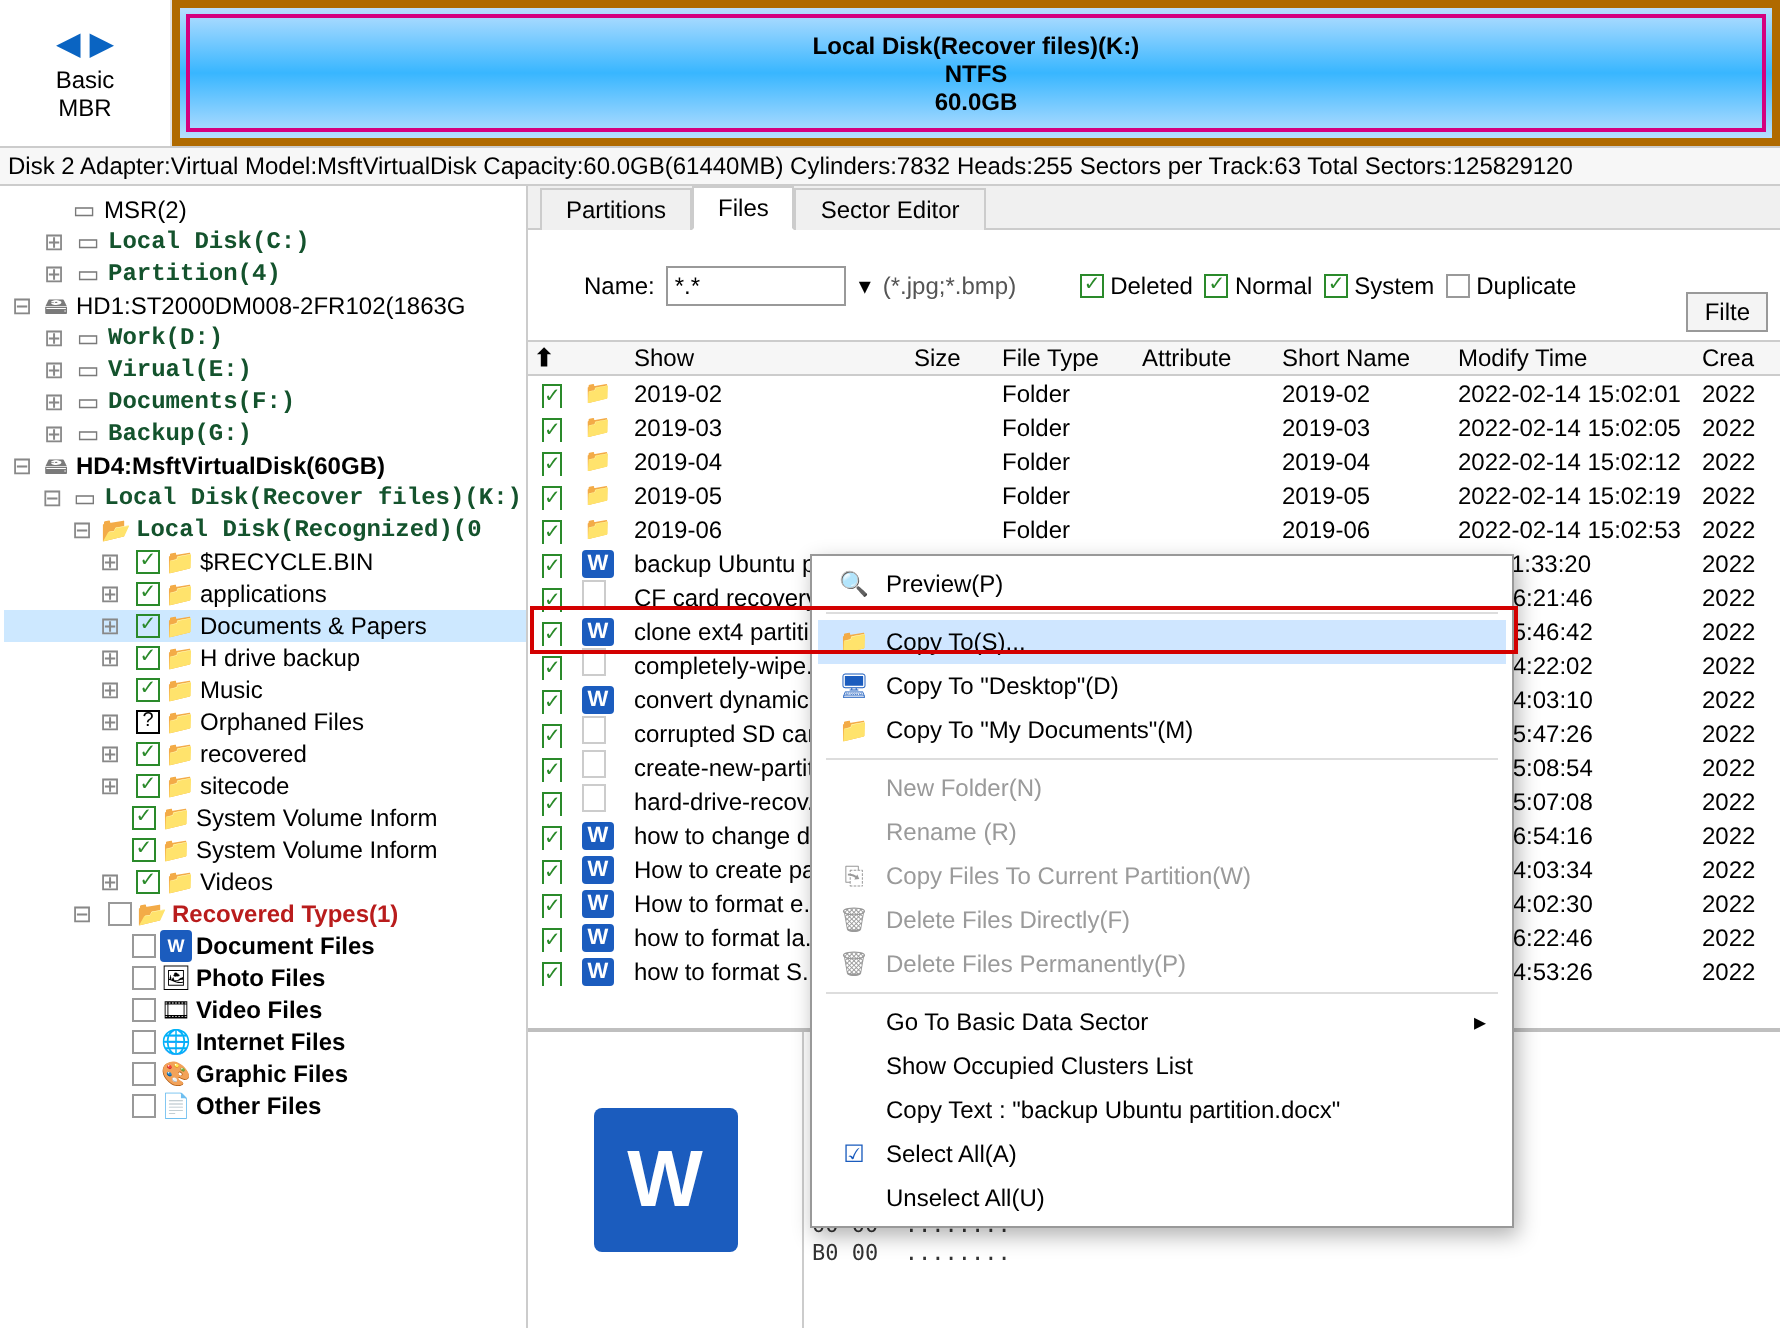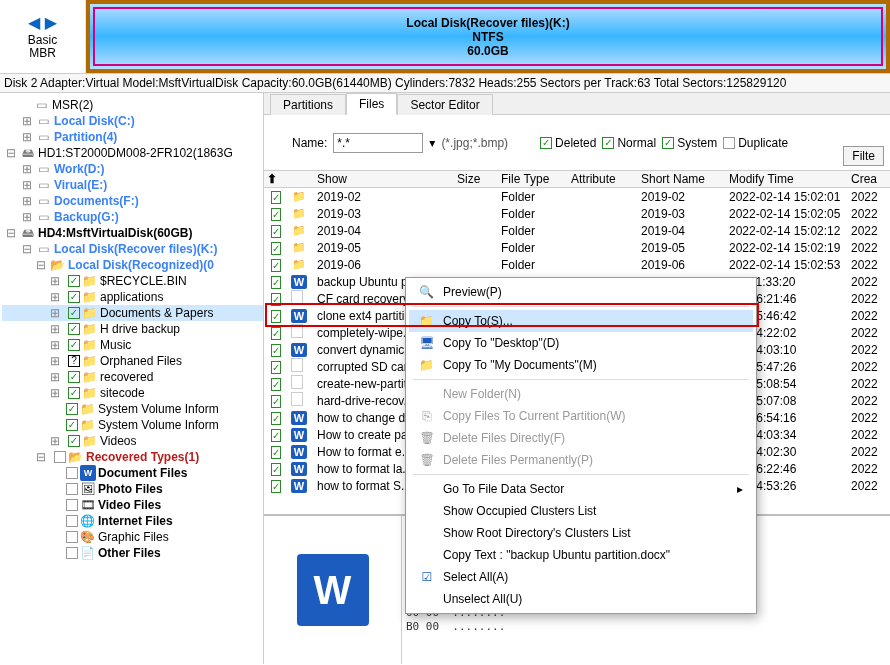--- a/index.html
+++ b/index.html
@@ -19,21 +19,21 @@
 
 
 .main { display: flex; height: calc(665px - 74px - 20px); }
 
 
 .tree { width: 264px; overflow: hidden; border-right: 1px solid #ccc; padding: 4px 0 0 2px; line-height: 16px;}
 .tree-node { display: flex; align-items: center; gap: 2px; white-space: nowrap; padding: 0 2px; height: 16px;}
 .tree-node .twig { width: 14px; text-align: center; color: #888;}
 .tree-node .ico { width: 16px; text-align:center; }
 .tree-node.sel { background: #cde8ff; }
-.tree-node.brown > .txt { color: #3b82f6; font-weight: bold;}
+.tree-node.brown > .txt { color: #14532d; font-weight: bold; font-family: Liberation Mono, monospace;}
 .tree-node.blue > .txt { color: #b91c1c; font-weight: bold;}
 .fold-y { color:#e6b800;}
 .fold-o { color:#f2a000;}
 .disk { color:#7a7a7a;}
 .ind { display: inline-block;}
 
 
 .right { flex:1; display:flex; flex-direction:column; overflow:hidden;}
 .tabs { display:flex; gap:0; padding: 0 0 0 6px; border-bottom:1px solid #ccc; background:#f0f0f0; height:22px; align-items:flex-end;}
 .tab { padding:3px 12px; border:1px solid #ccc; border-bottom:none; background:#f0f0f0; position:relative; top:1px;}
@@ -262,21 +262,21 @@
     <div class="tree-node">
         <span class="ind" style="width:56px"></span>
         <span class="chkcell" style="border-color:#999;color:transparent"></span>
         <span class="ico">🌐</span>
         <span class="txt" style="font-weight:bold">Internet Files</span>
       </div>
     <div class="tree-node">
         <span class="ind" style="width:56px"></span>
         <span class="chkcell" style="border-color:#999;color:transparent"></span>
         <span class="ico">🎨</span>
-        <span class="txt" style="font-weight:normal">Graphic Files</span>
+        <span class="txt" style="font-weight:bold">Graphic Files</span>
       </div>
     <div class="tree-node">
         <span class="ind" style="width:56px"></span>
         <span class="chkcell" style="border-color:#999;color:transparent"></span>
         <span class="ico">📄</span>
         <span class="txt" style="font-weight:bold">Other Files</span>
       </div>
   </div>
 
   <div class="right">
@@ -557,47 +557,47 @@
   <div class="ctx-item">
       <span class="mi fold-y">📁</span>
       <span>Copy To "My Documents"(M)</span>
     </div>
   <div class="ctx-sep"></div>
   <div class="ctx-item disabled">
       <span class="mi"></span>
       <span>New Folder(N)</span>
     </div>
   <div class="ctx-item disabled">
+      <span class="mi"></span>
+      <span>Rename (R)</span>
+    </div>
+  <div class="ctx-item disabled">
       <span class="mi">⎘</span>
       <span>Copy Files To Current Partition(W)</span>
     </div>
   <div class="ctx-item disabled">
       <span class="mi">🗑</span>
       <span>Delete Files Directly(F)</span>
     </div>
   <div class="ctx-item disabled">
       <span class="mi">🗑</span>
       <span>Delete Files Permanently(P)</span>
     </div>
   <div class="ctx-sep"></div>
   <div class="ctx-item">
       <span class="mi"></span>
-      <span>Go To File Data Sector</span>
+      <span>Go To Basic Data Sector</span>
       <span class="arrow">▸</span>
     </div>
   <div class="ctx-item">
       <span class="mi"></span>
       <span>Show Occupied Clusters List</span>
     </div>
   <div class="ctx-item">
       <span class="mi"></span>
-      <span>Show Root Directory's Clusters List</span>
-    </div>
-  <div class="ctx-item">
-      <span class="mi"></span>
       <span>Copy Text : "backup Ubuntu partition.docx"</span>
     </div>
   <div class="ctx-item">
       <span class="mi" style="color:#1b5cbe">☑</span>
       <span>Select All(A)</span>
     </div>
   <div class="ctx-item">
       <span class="mi"></span>
       <span>Unselect All(U)</span>
     </div>

